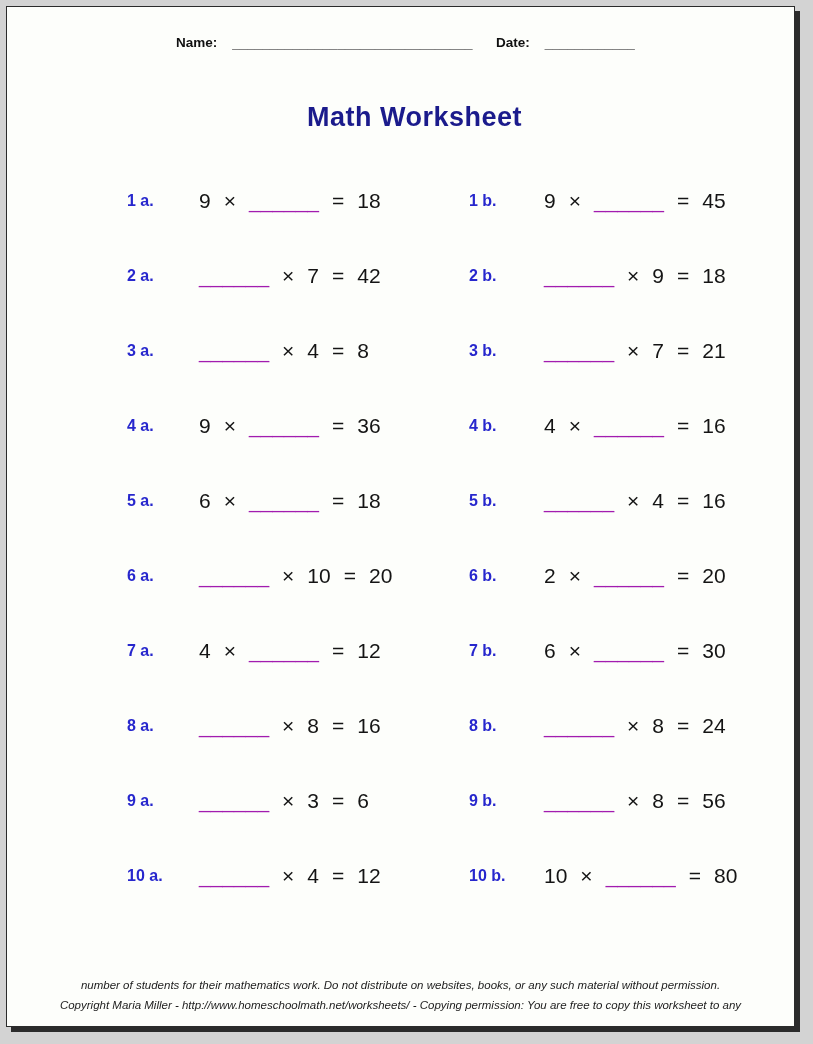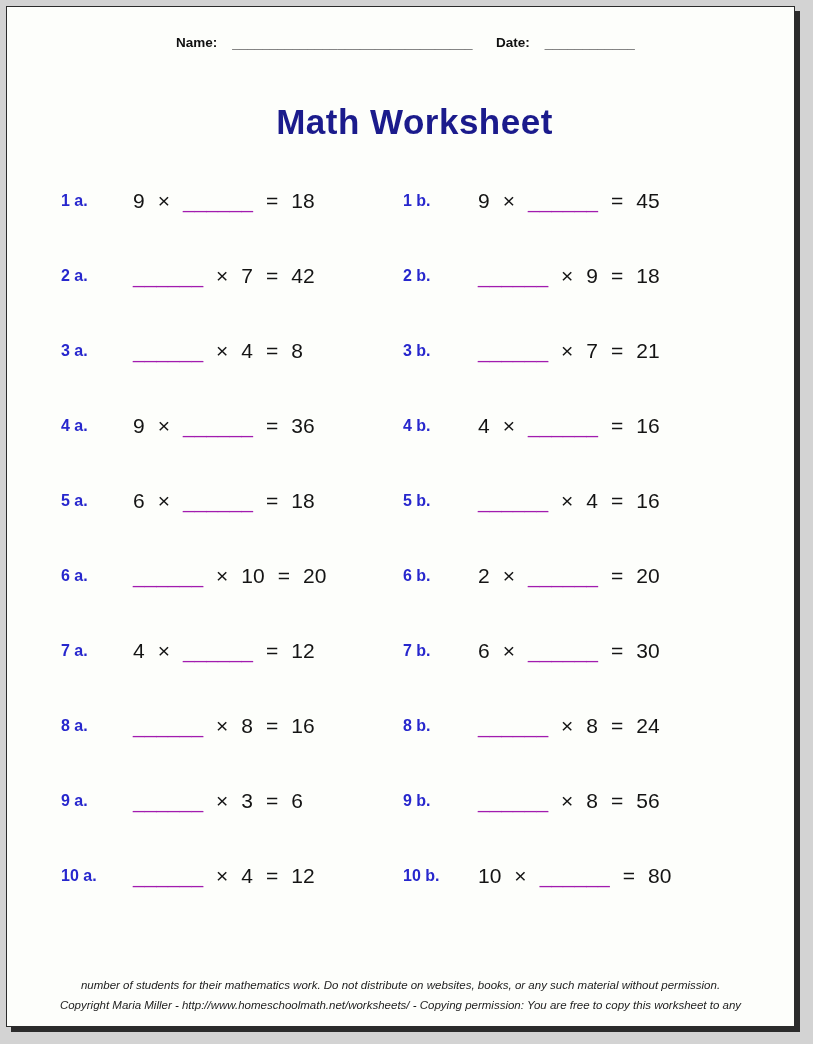--- a/index.html
+++ b/index.html
@@ -28,30 +28,30 @@
   #date-group { left: 489px; }
   .hdr-line {
     font-weight: normal;
     color: #6b6b6b;
     letter-spacing: 0;
     margin-left: 15px;
   }
   .title {
     position: absolute; top: 95px; left: 0; right: 0;
     text-align: center;
-    font-size: 35px; font-weight: bold;
+    font-size: 27px; font-weight: bold;
     color: #1b1b8c;
     letter-spacing: 0.5px;
     padding-left: 28px;
   }
   .rows { position: absolute; top: 156px; left: 0; right: 0; }
   .prow {
     display: grid;
     grid-template-columns: 72px 270px 75px 1fr;
-    padding-left: 54px;
+    padding-left: 120px;
     align-items: center;
     height: 75px;
   }
   .plabel {
     font-size: 16px; font-weight: bold;
     color: #2727cd;
     white-space: nowrap;
   }
   .pexpr {
     display: inline-flex;

